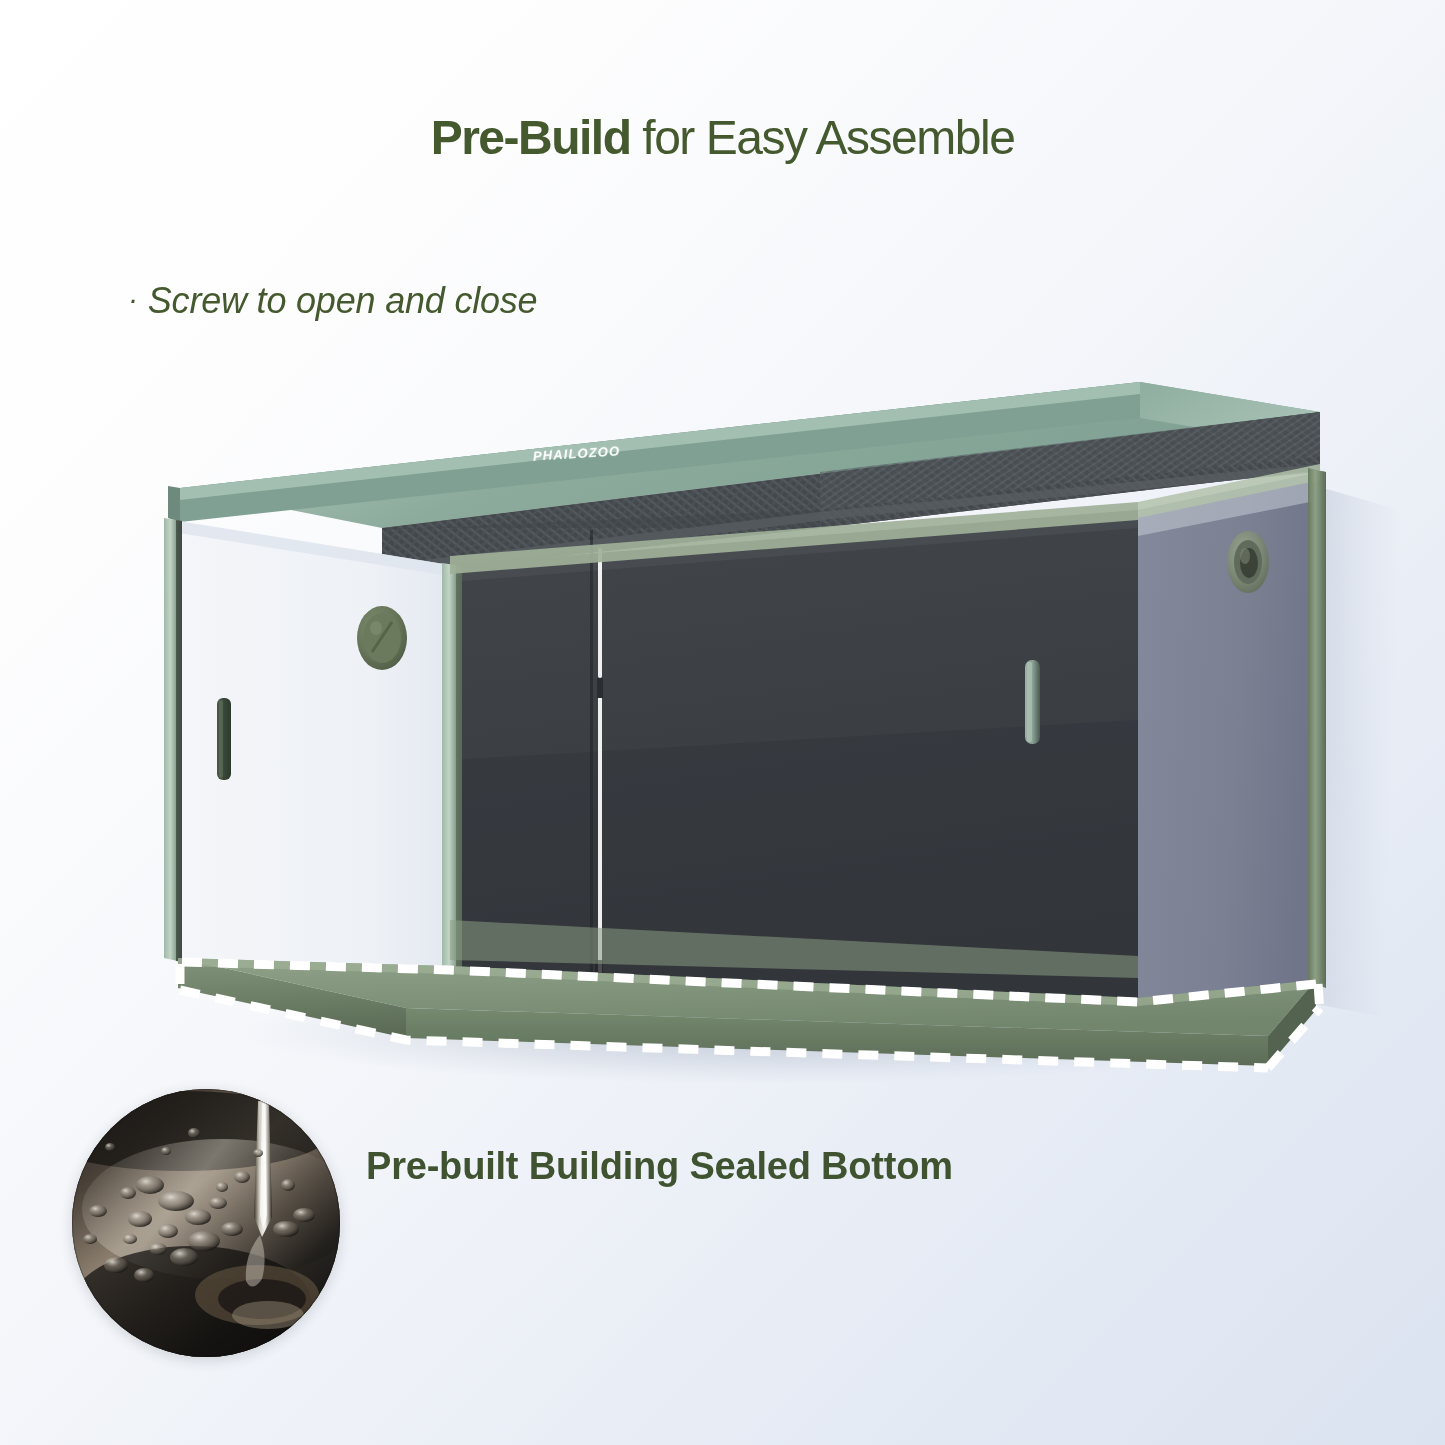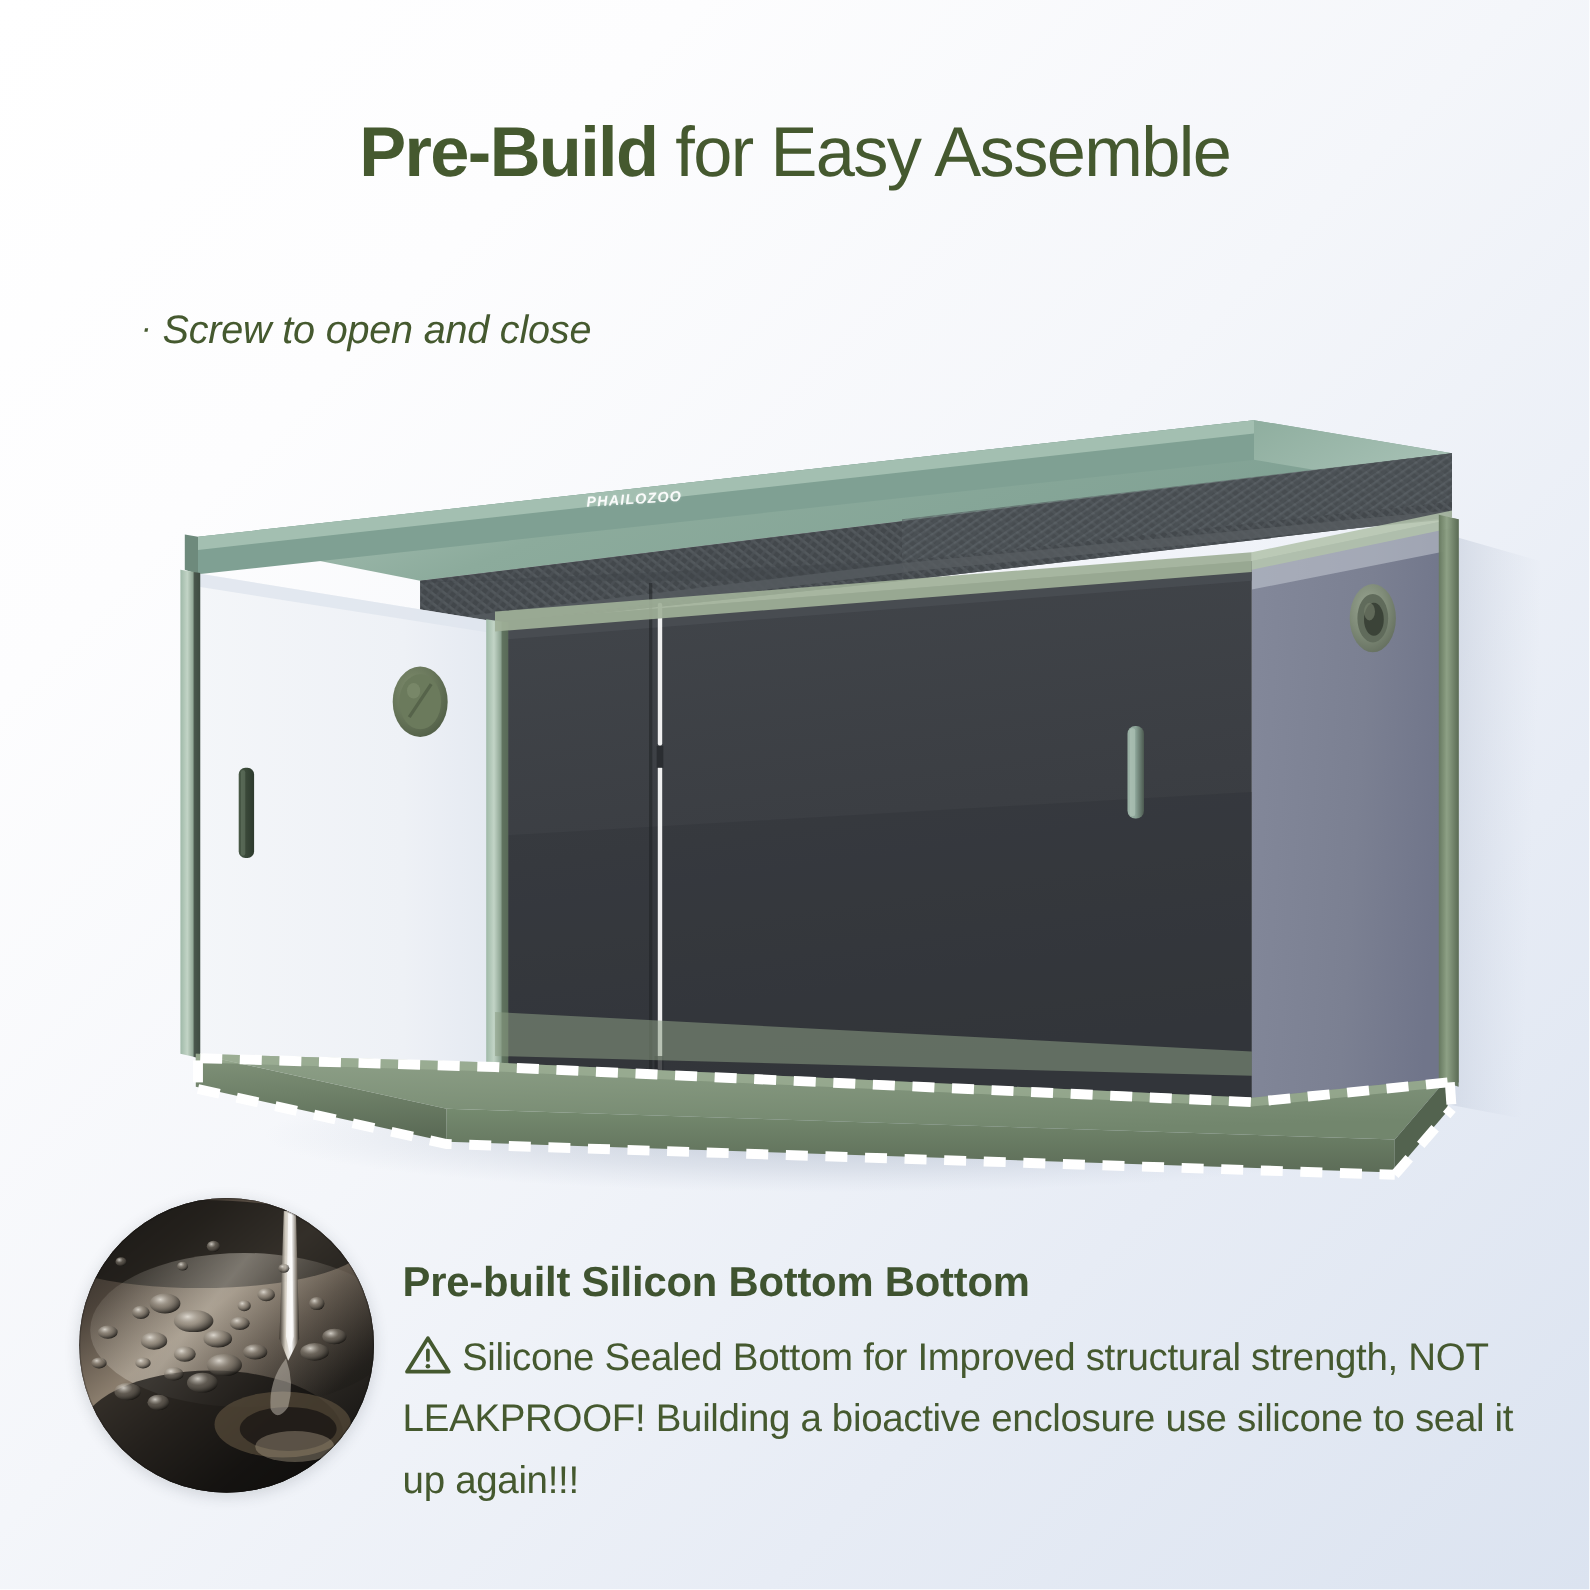--- a/index.html
+++ b/index.html
@@ -29,21 +29,21 @@
     overflow: hidden;
   }
 
   
   .headline {
     position: absolute;
     left: 0;
     top: 95px;
     width: 1445px;
     text-align: center;
-    font-size: 64px;
+    font-size: 48px;
     line-height: 86px;
     letter-spacing: -1.5px;
     color: #45592f;
     white-space: nowrap;
   }
   .headline .hl-strong { font-weight: 700; }
   .headline .hl-light  { font-weight: 400; }
 
   
   .top-block {
@@ -444,21 +444,16 @@
         <ellipse cx="122" cy="44" rx="6" ry="5" fill="url(#dropG)"></ellipse>
         <ellipse cx="94" cy="62" rx="5" ry="4" fill="url(#dropG)"></ellipse>
         <ellipse cx="26" cy="122" rx="9" ry="6" fill="url(#dropG)"></ellipse>
         <ellipse cx="18" cy="150" rx="7" ry="5" fill="url(#dropG)"></ellipse>
       </g>
       <ellipse cx="134" cy="134" rx="134" ry="134" fill="none" stroke="#0a0a0a" stroke-width="2" opacity="0.25"></ellipse>
     </svg>
   </div>
 
   <div class="bottom-block">
-    <div class="bottom-title">Pre-built Silicon Bottom Bottom</div>
-    <div class="bottom-body"><span class="warn-icon"><svg viewBox="0 0 46 40">
-            <path d="M23 4.5 L42 35 L4 35 Z" fill="none" stroke="#45592f" stroke-width="3.4" stroke-linejoin="round"></path>
-            <rect x="21.3" y="14" width="3.4" height="12" rx="1.7" fill="#45592f"></rect>
-            <circle cx="23" cy="30" r="2.1" fill="#45592f"></circle>
-          </svg></span><span>Silicone Sealed Bottom for Improved structural strength, NOT LEAKPROOF! Building a bioactive enclosure use silicone to seal it up again!!!</span></div>
+    <div class="bottom-title">Pre-built Building Sealed Bottom</div>
   </div>
 
 </div>
 
 </body></html>

